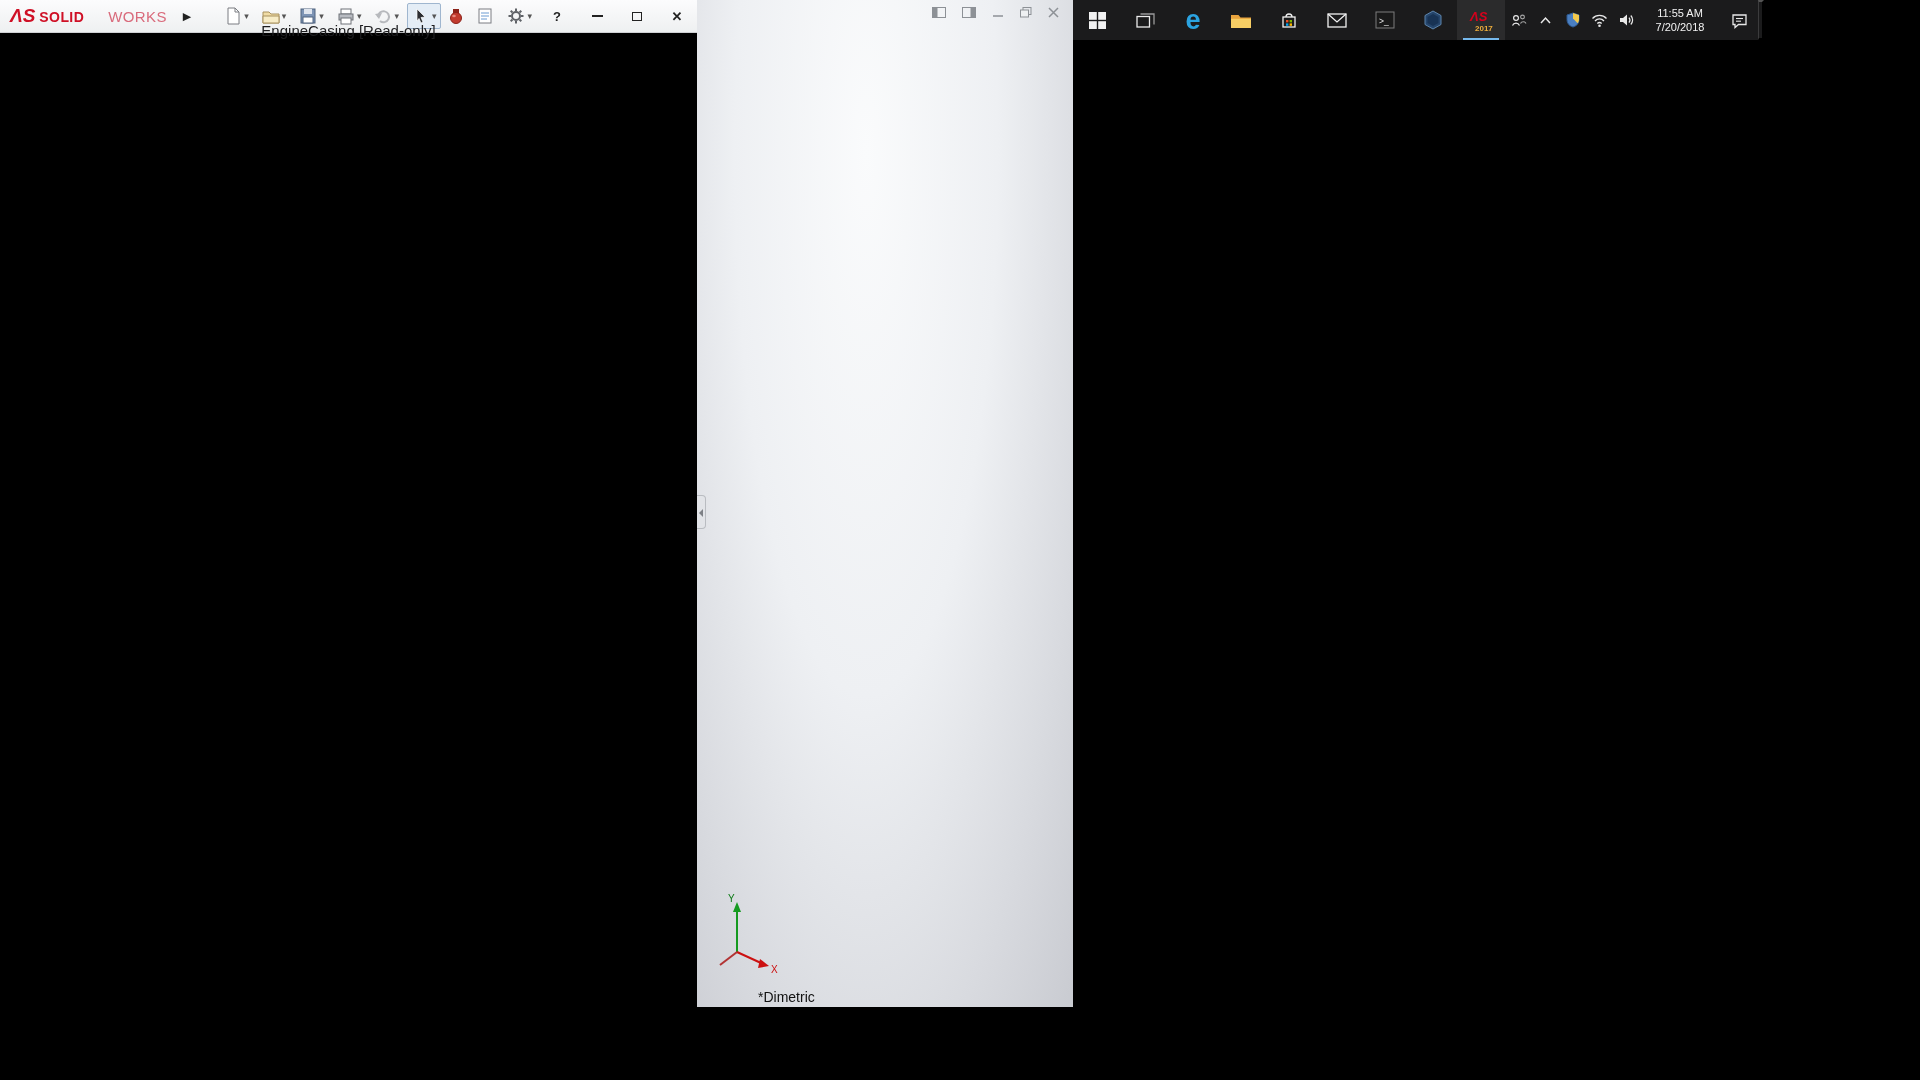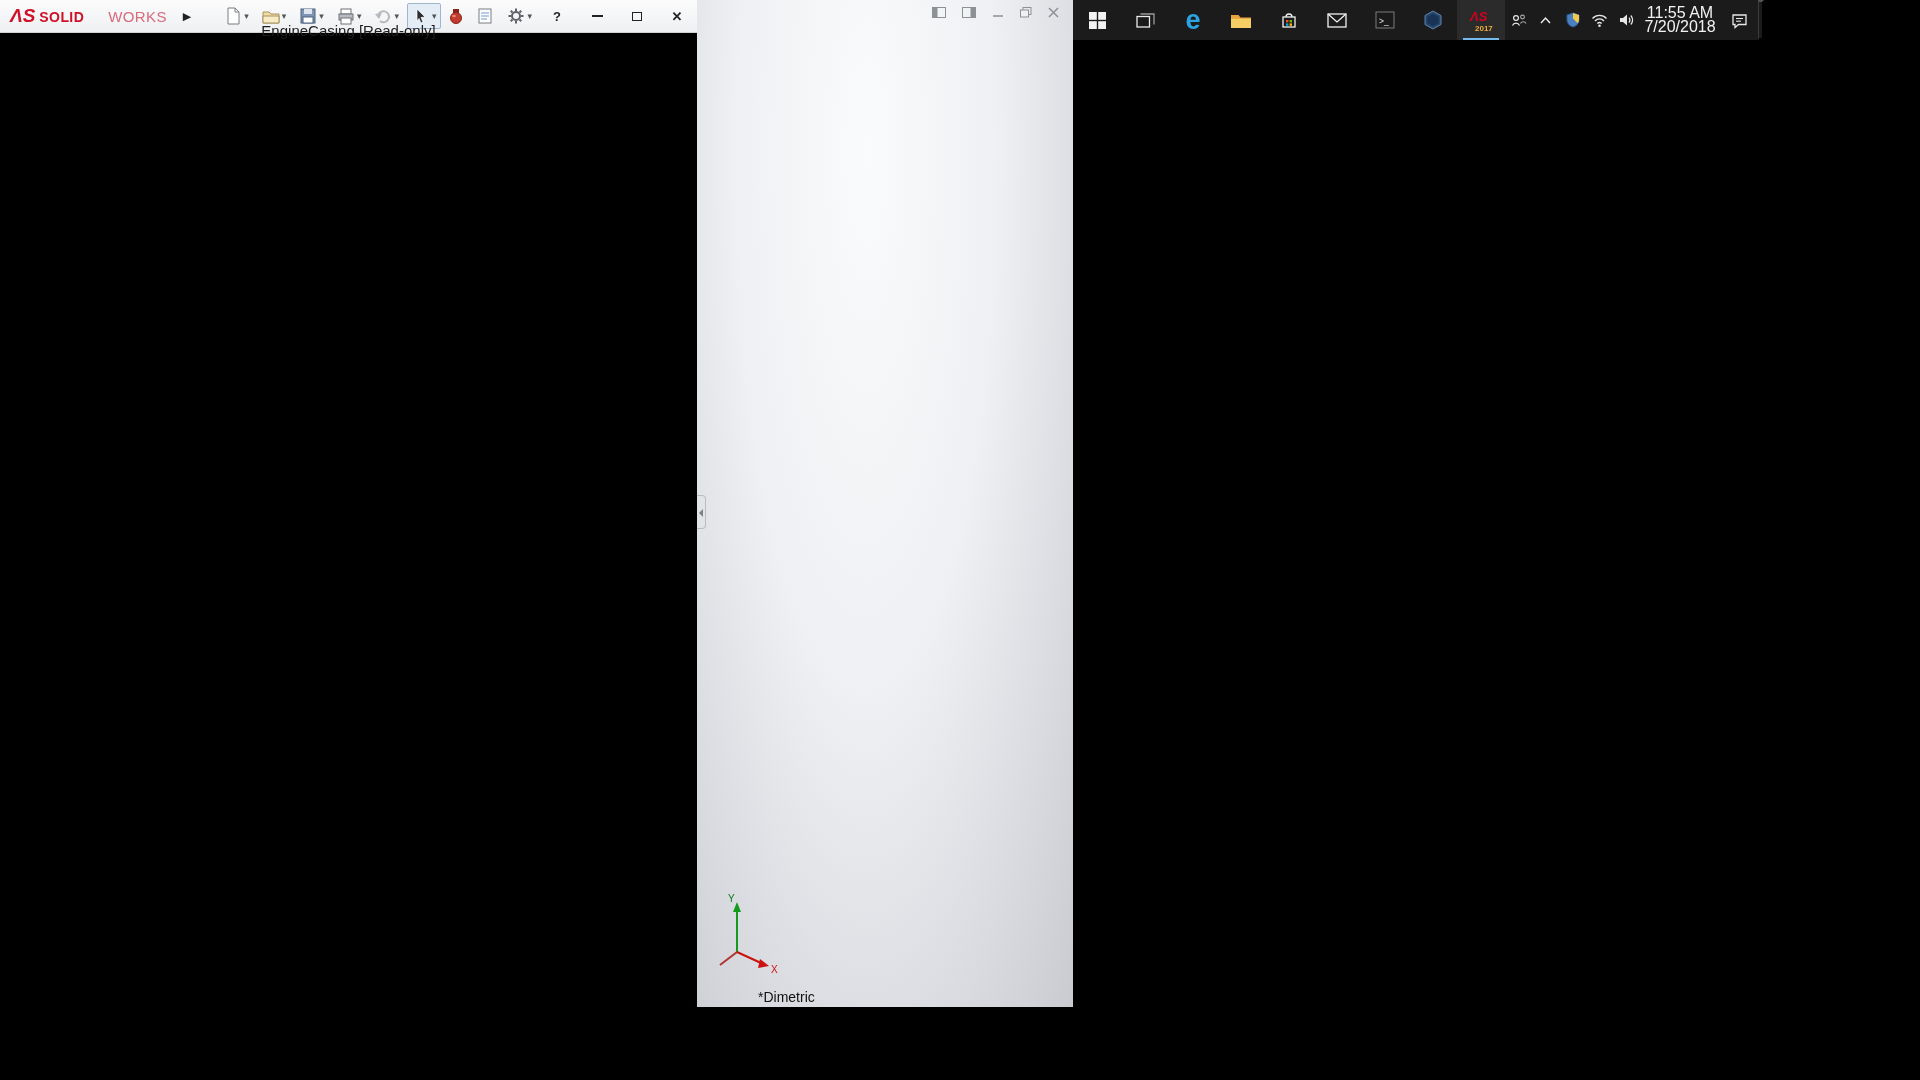--- a/index.html
+++ b/index.html
@@ -38,21 +38,21 @@
   
   .taskbar { height:40px; background:#1b1b1c; display:flex; align-items:stretch; flex:0 0 auto; }
   .tk-btn { width:48px; display:flex; align-items:center; justify-content:center; background:transparent; border:none; position:relative; }
   .tk-btn.running { background:rgba(255,255,255,.07); }
   .tk-btn.running::after { content:""; position:absolute; left:6px; right:6px; bottom:0; height:2.5px; background:#76b9ed; }
   .search-box { width:340px; background:#ffffff; display:flex; align-items:center; gap:9px; padding:0 10px; }
   .search-text { color:#5f5f5f; font-size:13.5px; flex:1; white-space:nowrap; }
   .edge-e { color:#2ba3e0; font-weight:bold; font-size:27px; line-height:1; }
   .tray { margin-left:auto; display:flex; align-items:stretch; }
   .tray-btn { width:27px; display:flex; align-items:center; justify-content:center; border:none; background:transparent; }
-  .clock { width:80px; border:none; background:transparent; color:#f2f2f2; font-size:16px; line-height:14px; display:flex; flex-direction:column; align-items:center; justify-content:center; }
+  .clock { width:80px; border:none; background:transparent; color:#f2f2f2; font-size:11px; line-height:14px; display:flex; flex-direction:column; align-items:center; justify-content:center; }
   .show-desktop { width:6px; border-left:1px solid #3c3c3d; background:transparent; }
 </style>
 </head>
 <body>
 
 <div class="screen">
 
   <header class="titlebar">
     <div class="brand">
       <span class="logo-glyph">ΛS</span>

